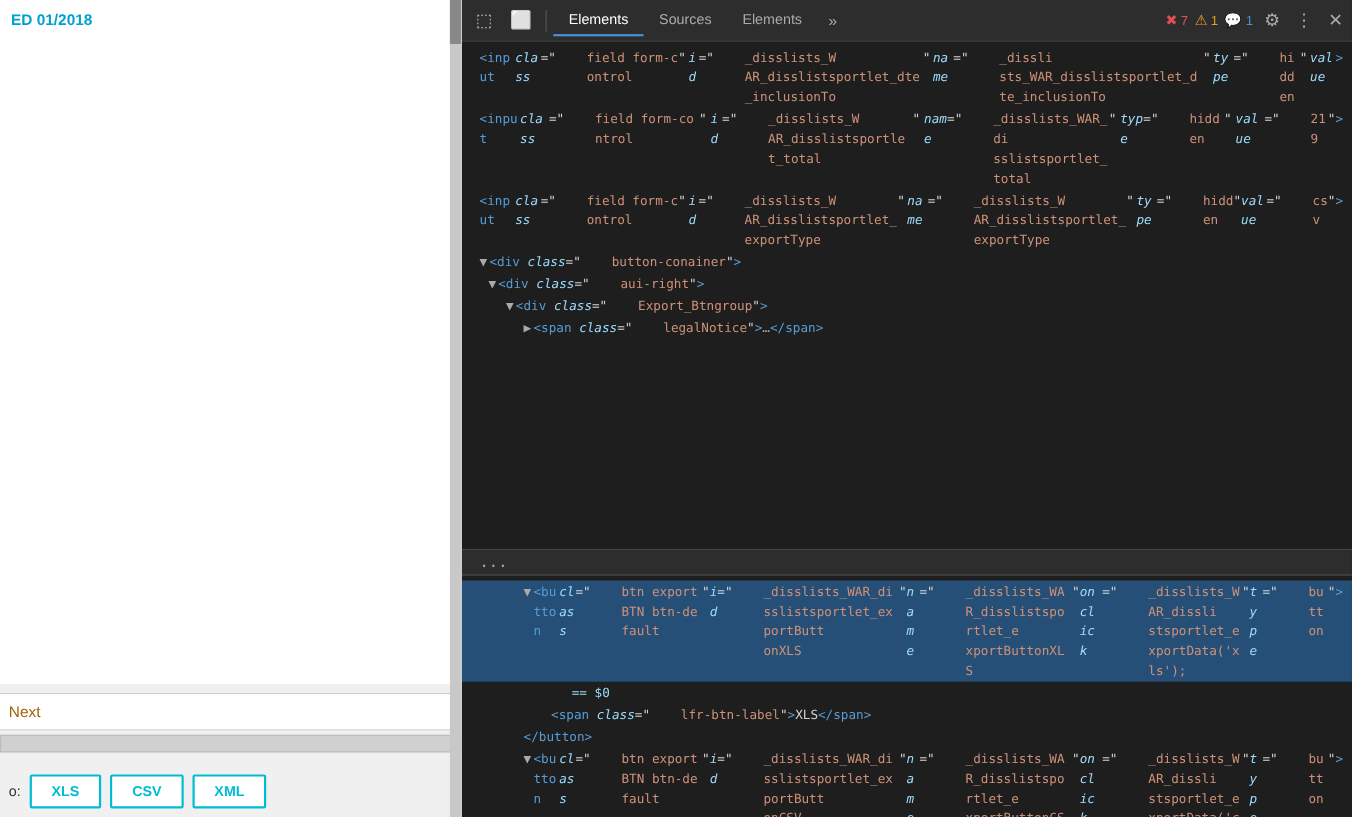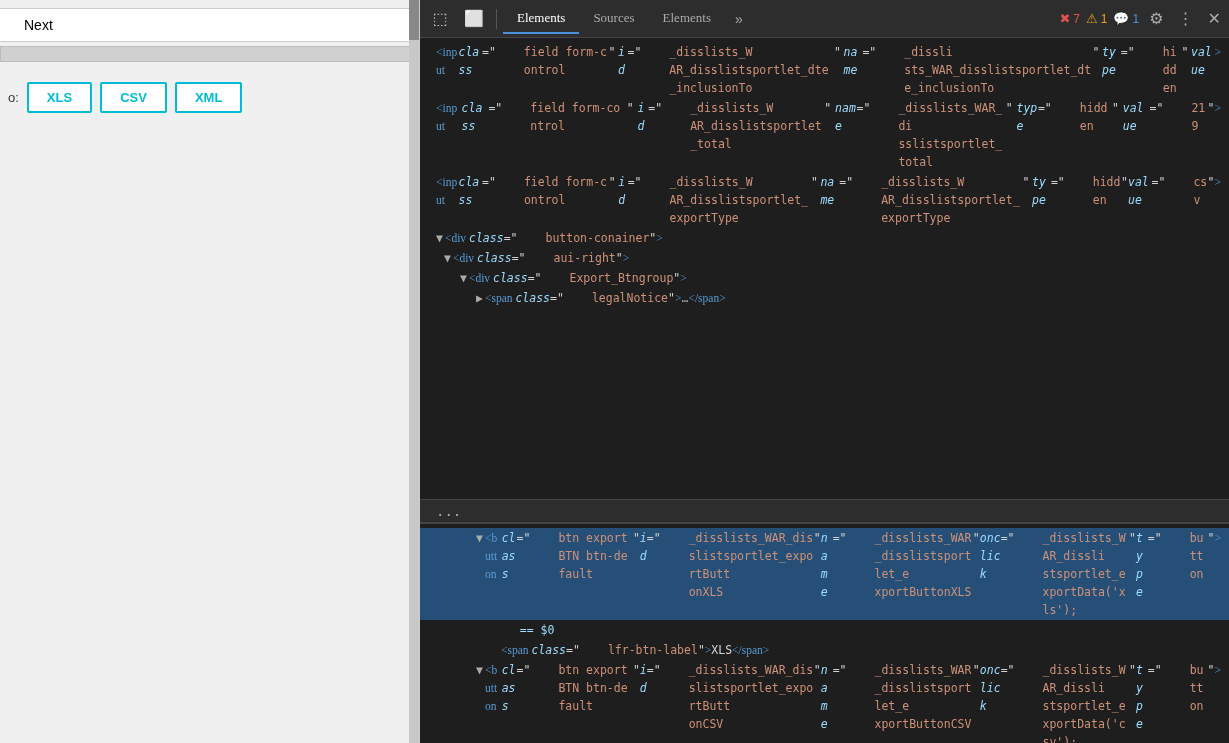--- a/index.html
+++ b/index.html
@@ -27,26 +27,26 @@
       font-family: Arial, sans-serif;
       font-weight: bold;
     }
     .left-panel-mid {
       padding: 8px 0;
       background: #f0f0f0;
     }
     .next-btn {
       display: block;
       width: calc(100% - 0px);
-      padding: 8px 24px;
+      padding: 8px 8px;
       background: #fff;
       border: none;
       border-top: 1px solid #ccc;
       border-bottom: 1px solid #ccc;
-      color: #000000;
+      color: #a16207;
       font-size: 14px;
       font-family: Arial, sans-serif;
       text-align: left;
       cursor: pointer;
     }
     .scrollbar-area {
       height: 16px;
       background: #d0d0d0;
       border: 1px solid #bbb;
       margin: 4px 0;
@@ -127,21 +127,21 @@
     .devtools-tabs {
       display: flex;
       align-items: center;
       gap: 0;
     }
     .devtools-tab {
       padding: 6px 14px;
       color: #aaa;
       cursor: pointer;
       font-size: 13px;
-      font-family: Liberation Serif, serif;
+      font-family: Liberation Sans, sans-serif;
       border: none;
       background: none;
       border-bottom: 2px solid transparent;
     }
     .devtools-tab.active {
       color: #fff;
       border-bottom: 2px solid #4a90d9;
     }
     .more-btn {
       padding: 4px 8px;
@@ -228,40 +228,43 @@
 
     
     .devtools-lower {
       height: 220px;
       background: #1e1e1e;
       overflow-y: auto;
       border-top: 1px solid #444;
     }
 
     
-    .tag { color: #569cd6; font-family: Liberation Serif, serif; }
+    .tag { color: #569cd6; }
     .attr-name { color: #9cdcfe; font-style: italic; }
     .attr-value { color: #ce9178; margin-left: 28px; }
     .attr-equals { color: #d4d4d4; }
     .text-content { color: #d4d4d4; }
     .triangle { color: #aaa; cursor: pointer; margin-right: 2px; }
     .dollar { color: #9cdcfe; }
     .ellipsis { color: #aaa; }
 
     
     .three-dots {
       color: #aaa;
       padding-left: 8px;
       font-size: 14px;
     }
   </style>
 </head>
 <body>
 
 <div class="left-panel">
+  <div class="left-panel-top">
+    <span class="date-label">ED 01/2018</span>
+  </div>
 
   <div class="left-panel-mid">
     <button class="next-btn">Next</button>
     <div class="scrollbar-area"></div>
   </div>
 
   <div class="export-row">
     <span class="export-label">o:</span>
     <button class="export-btn">XLS</button>
     <button class="export-btn">CSV</button>
@@ -360,20 +363,23 @@
 
       <div class="code-line indent-4" style="color:#9cdcfe;">
         <span>    == </span><span class="dollar">$0</span>
       </div>
 
       <div class="code-line indent-4">
         <span class="triangle" style="color:transparent; margin-right:2px;">▶</span>
         <span class="tag">&lt;span </span><span class="attr-name">class</span><span class="attr-equals">="</span><span class="attr-value">lfr-btn-label</span><span class="attr-equals">"</span><span class="tag">&gt;</span><span class="text-content">XLS</span><span class="tag">&lt;/span&gt;</span>
       </div>
 
+      <div class="code-line indent-3">
+        <span class="tag">&lt;/button&gt;</span>
+      </div>
 
       <div class="code-line indent-3">
         <span class="triangle">▼</span><span class="tag">&lt;button </span><span class="attr-name">class</span><span class="attr-equals">="</span><span class="attr-value">btn exportBTN btn-default</span><span class="attr-equals">"<br></span><span class="attr-name">id</span><span class="attr-equals">="</span><span class="attr-value">_disslists_WAR_disslistsportlet_exportButt<br>onCSV</span><span class="attr-equals">" </span><span class="attr-name">name</span><span class="attr-equals">="</span><span class="attr-value">_disslists_WAR_disslistsportlet_e<br>xportButtonCSV</span><span class="attr-equals">" </span><span class="attr-name">onclick</span><span class="attr-equals">="</span><span class="attr-value">_disslists_WAR_dissli<br>stsportlet_exportData('csv');</span><span class="attr-equals">" </span><span class="attr-name">type</span><span class="attr-equals">="</span><span class="attr-value">button</span><span class="attr-equals">"</span><span class="tag">&gt;</span>
       </div>
 
       <div class="code-line indent-4">
         <span class="tag">&lt;span </span><span class="attr-name">class</span><span class="attr-equals">="</span><span class="attr-value">lfr-btn-label</span><span class="attr-equals">"</span><span class="tag">&gt;</span><span class="text-content">CSV</span><span class="tag">&lt;/span&gt;</span>
       </div>
 
     </div>

